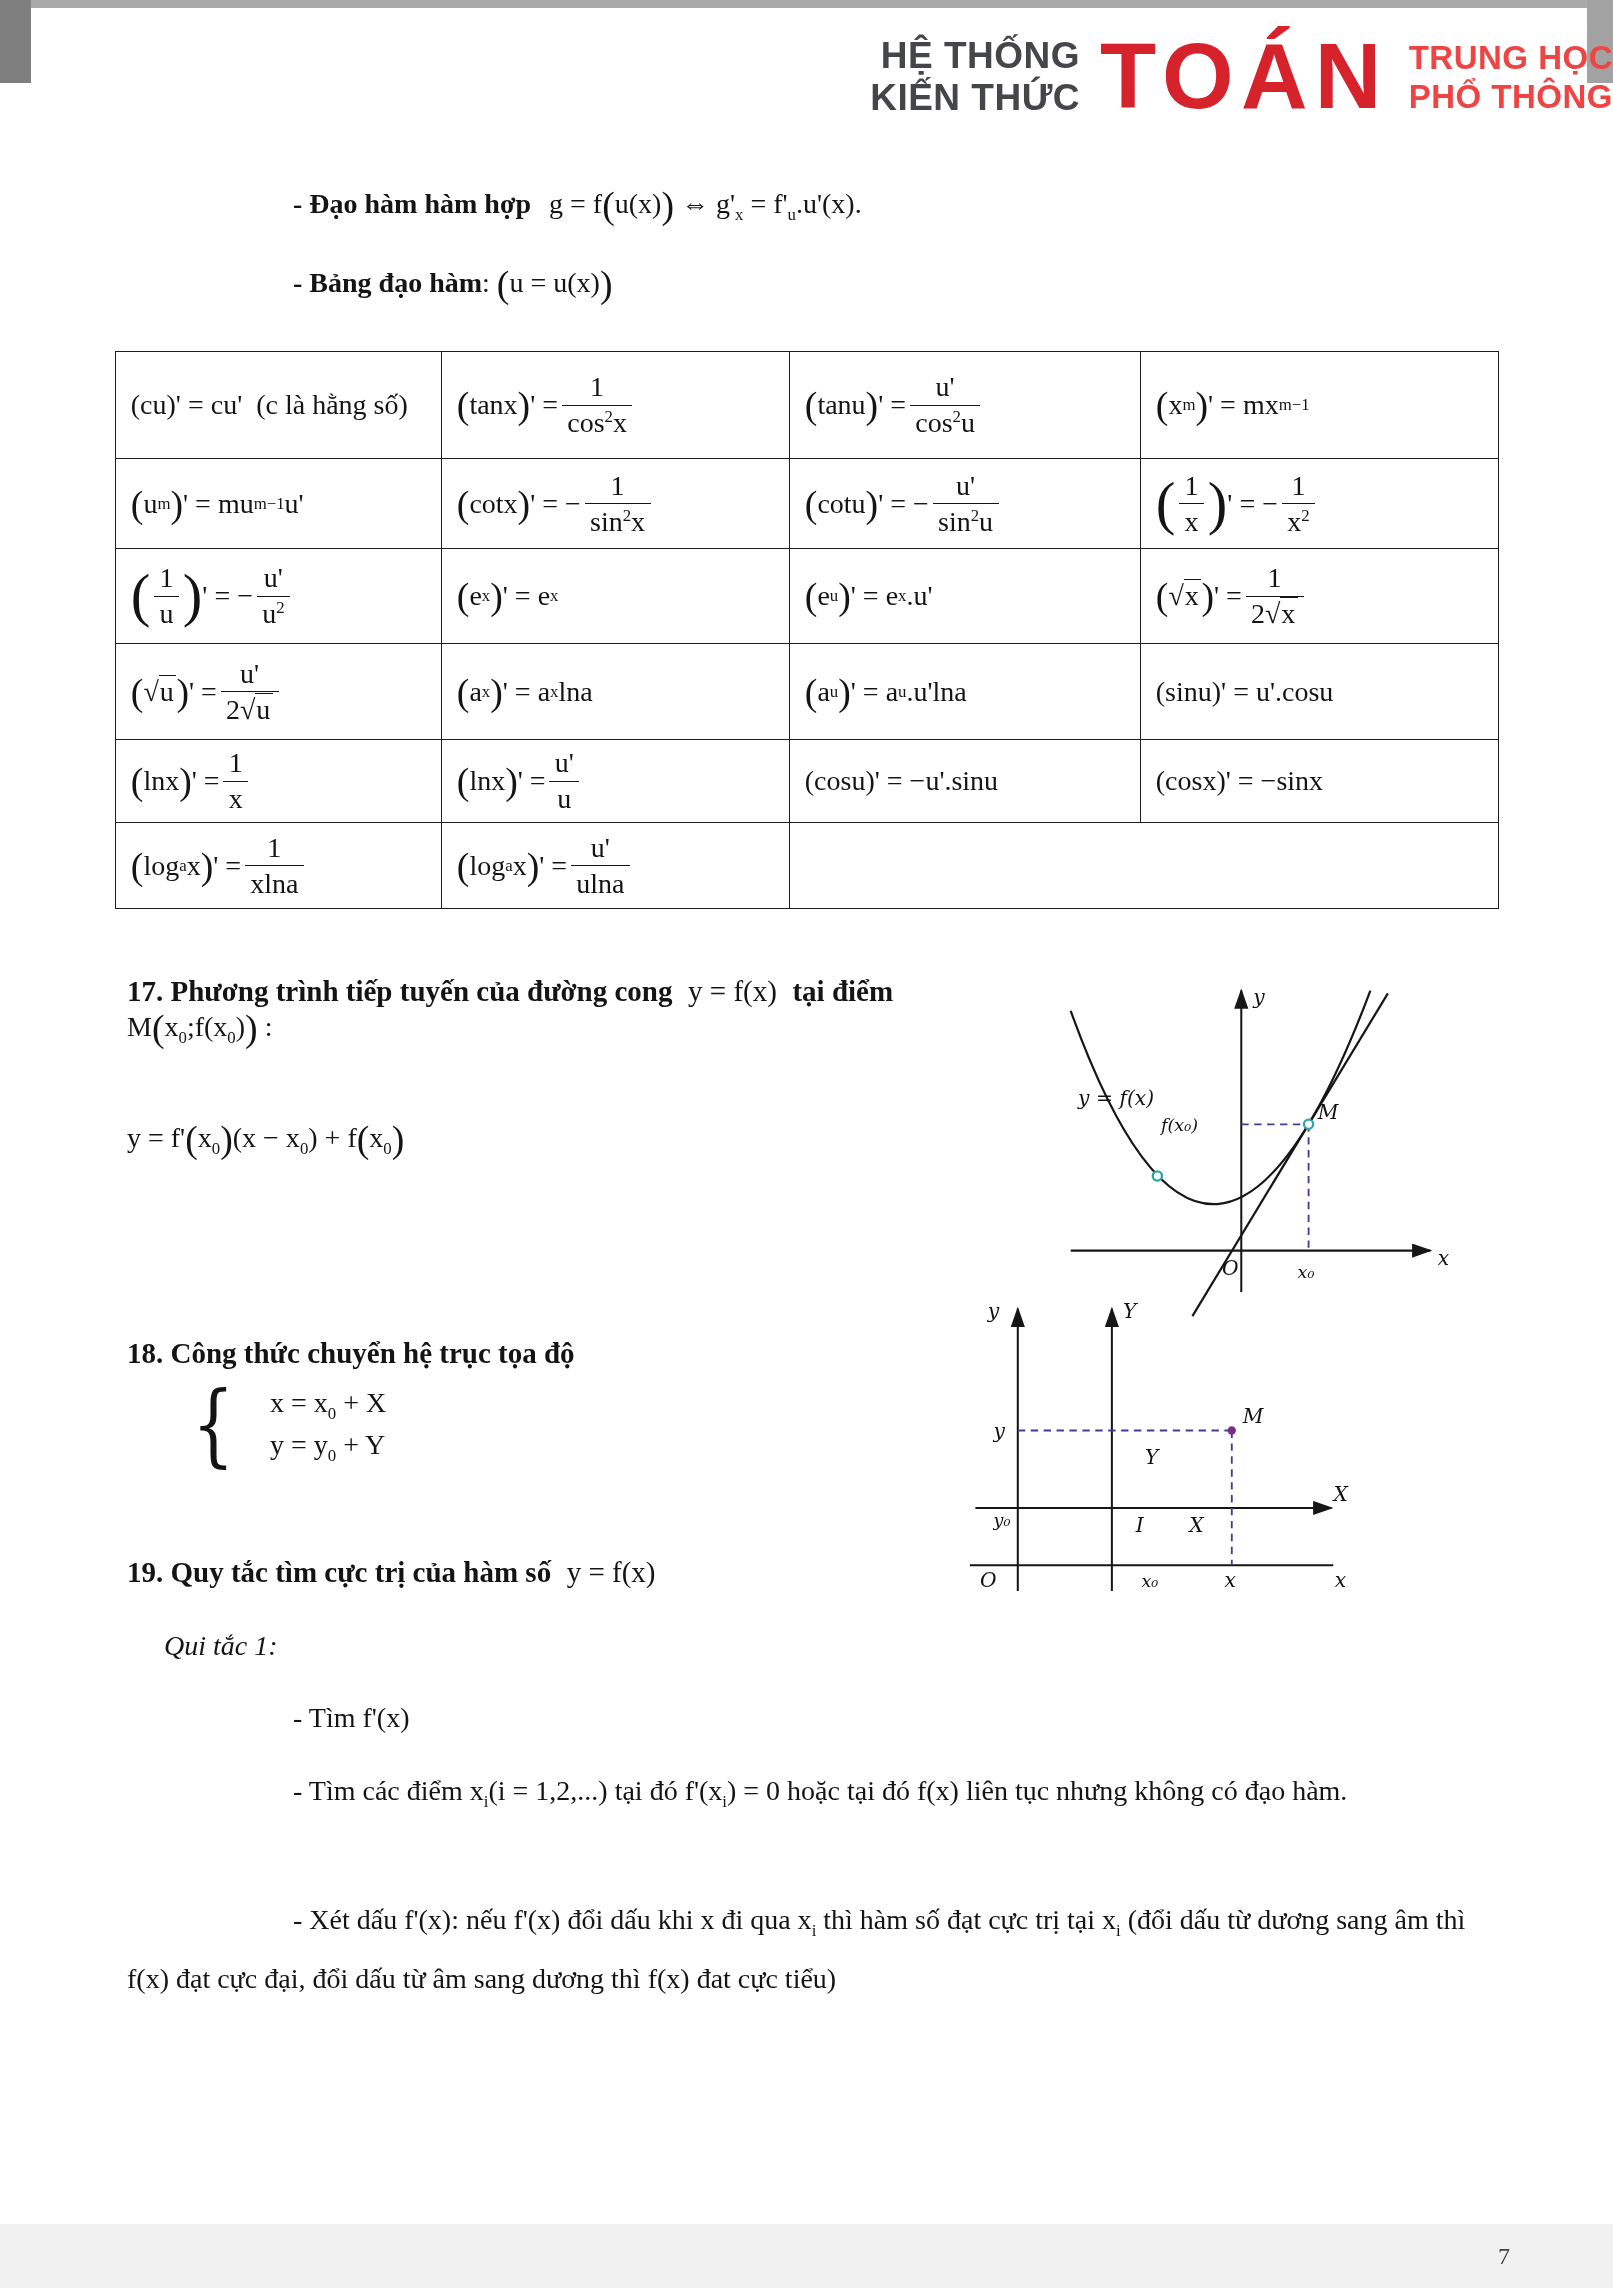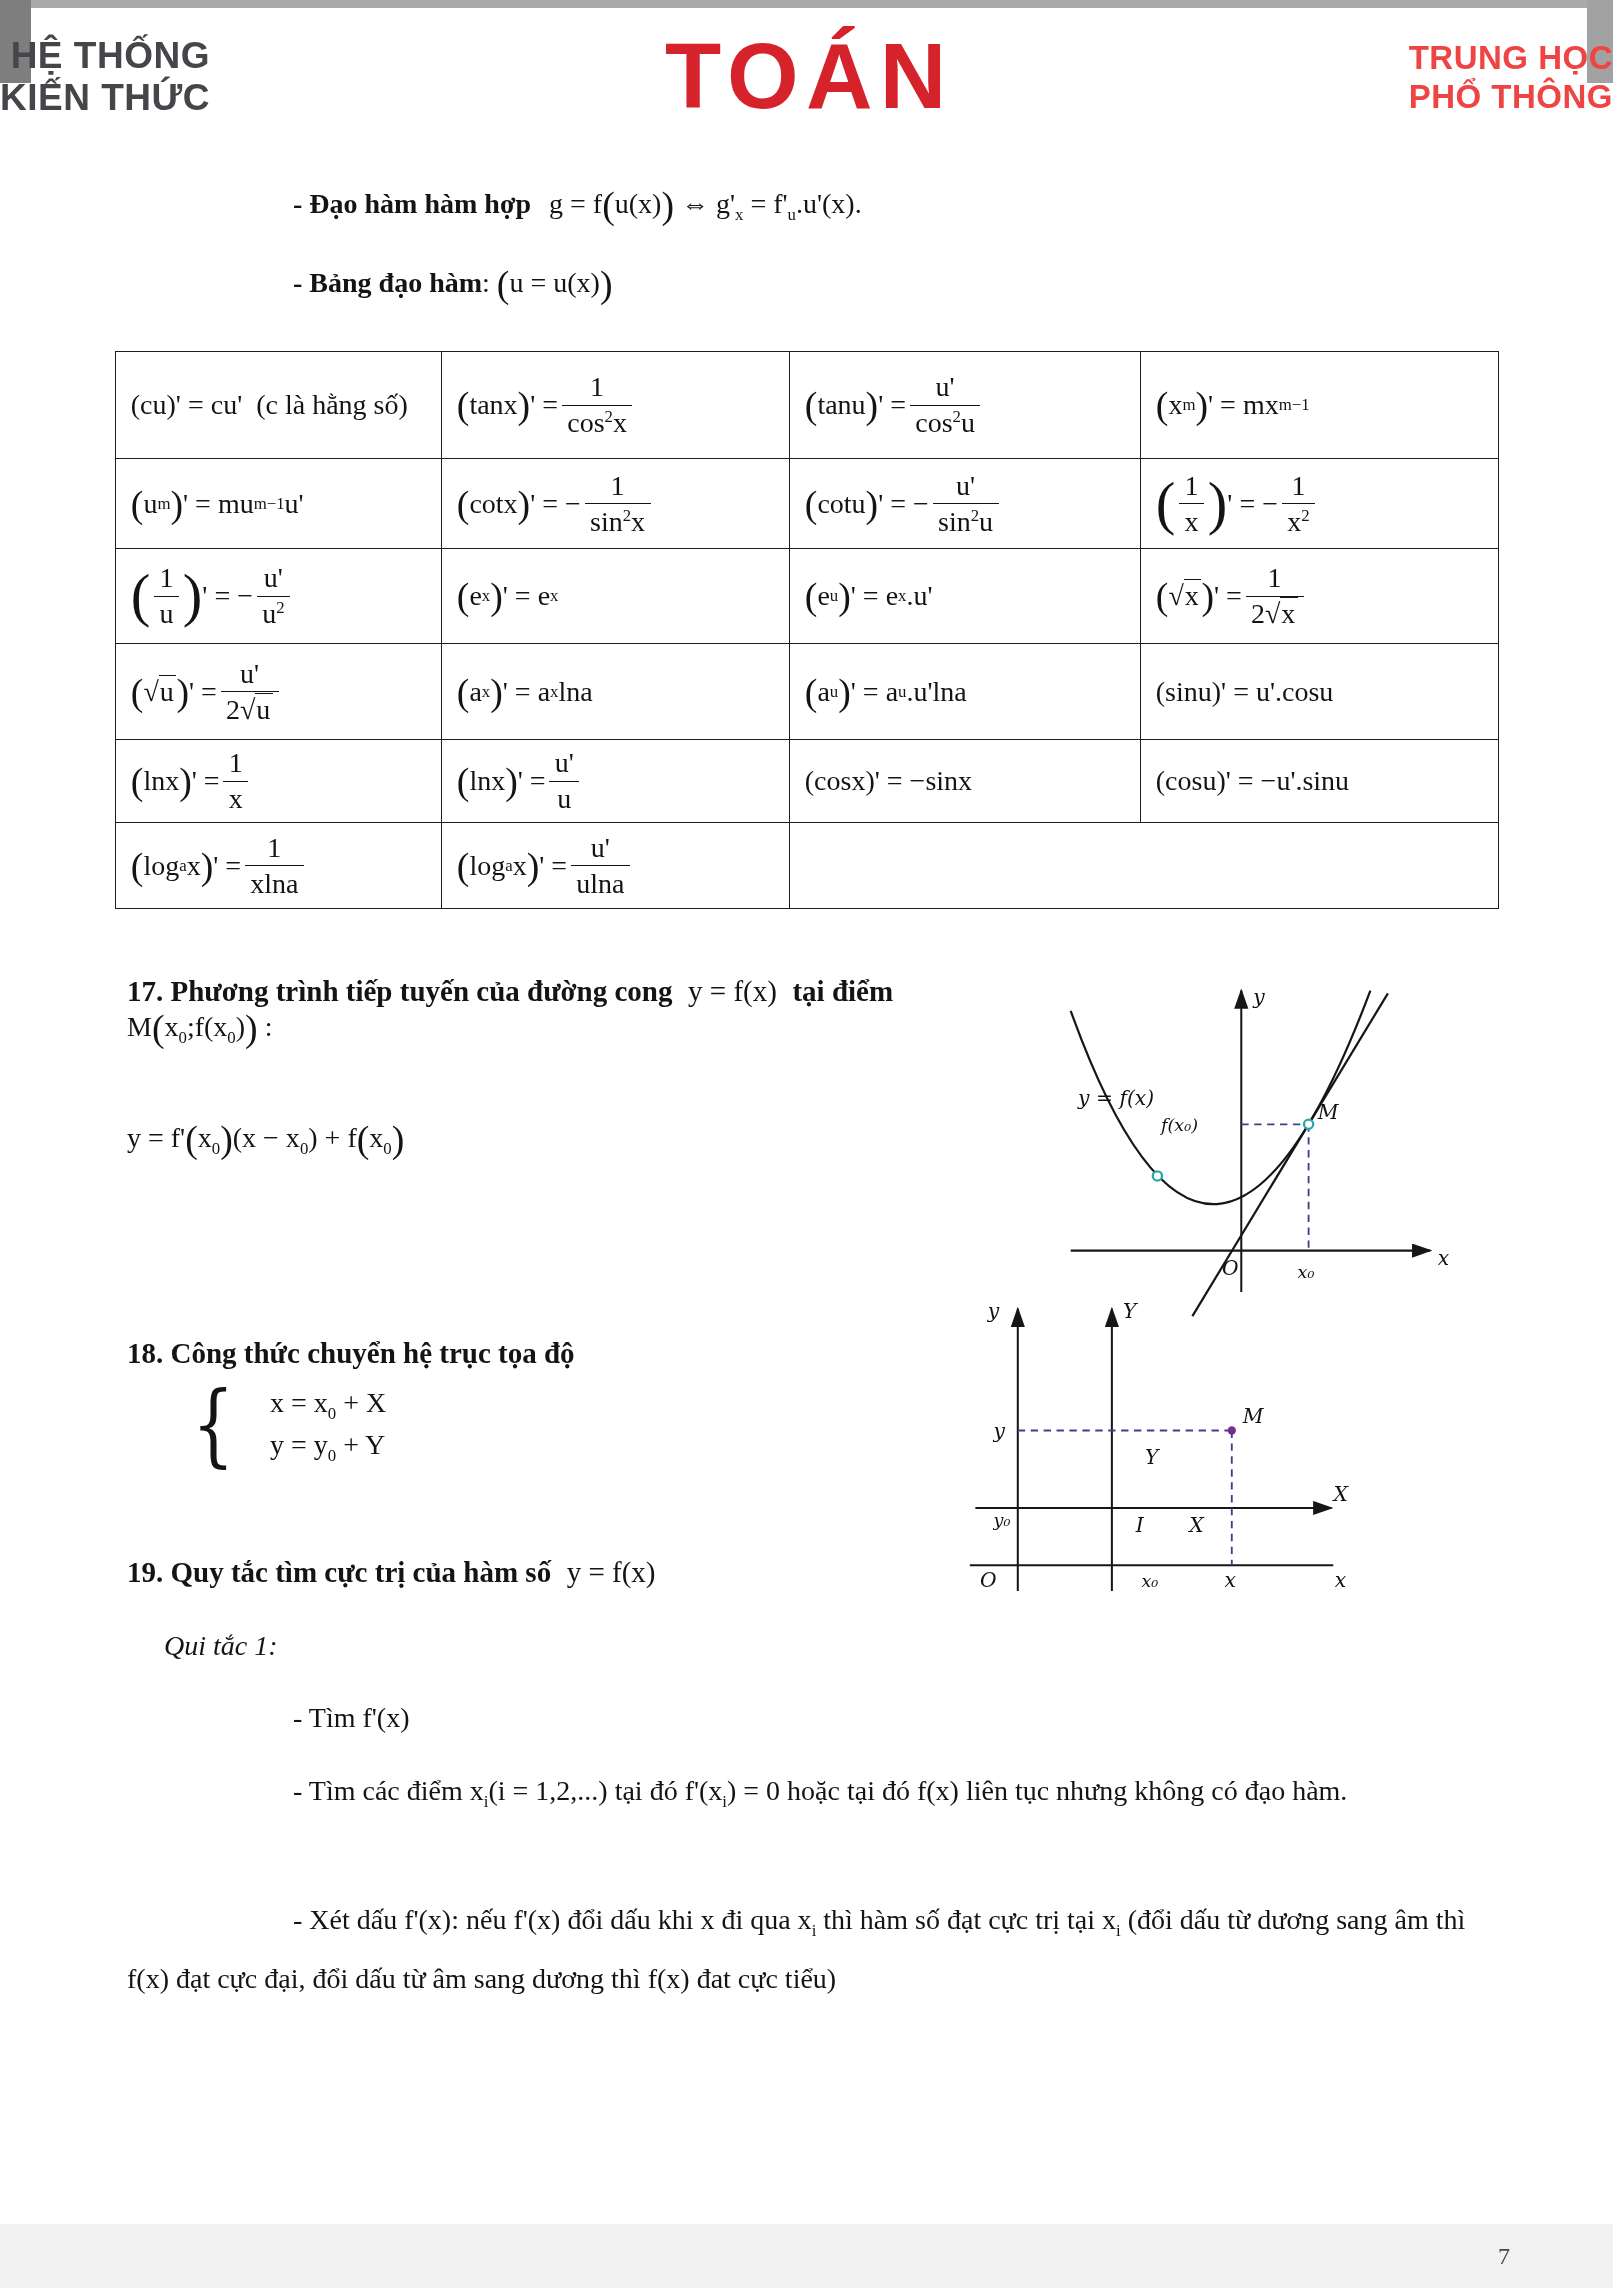--- a/index.html
+++ b/index.html
@@ -20,21 +20,21 @@
   .fr .d{display:block;border-top:1.8px solid #141414;padding:2.8px 5.5px 0;line-height:1.05;}
   .sq{white-space:nowrap;}
   .sq .rad{border-top:1.8px solid #141414;padding:0 2.8px 0 0.9px;}
   .bp{font-size:1.35em;vertical-align:-0.12em;line-height:0;}
   .bp2{font-size:2.1em;vertical-align:middle;line-height:0;font-weight:300;}
 
   .chrome-top{position:absolute;top:0;left:0;width:1613px;height:8.3px;background:#a9a9a9;}
   .chrome-tl{position:absolute;top:0;left:0;width:31px;height:83px;background:#7e7e7e;}
   .chrome-tr{position:absolute;top:0;right:0;width:26px;height:83px;background:#a2a2a2;}
 
-  .logo{position:absolute;top:33px;left:0;width:100%;display:flex;justify-content:space-between;align-items:center;gap:20px;font-family:"Liberation Sans",sans-serif;}
+  .logo{position:absolute;top:33px;left:0;width:100%;display:flex;justify-content:flex-end;align-items:center;gap:20px;font-family:"Liberation Sans",sans-serif;}
   .logo-left{text-align:right;font-size:37px;line-height:42px;font-weight:700;color:#45464a;letter-spacing:0.5px;}
   .logo-title{font-size:92px;font-weight:700;color:#d6232b;letter-spacing:7.4px;line-height:0.95;}
   .logo-right{text-align:left;font-size:33px;line-height:39px;font-weight:700;color:#ef4444;letter-spacing:0.5px;}
 
   .dtable{position:absolute;left:115px;top:351px;width:1382px;display:grid;grid-template-columns:326px 348px 351px auto;grid-template-rows:107px 90px 95px 96px 83px 85px;border:1.8px solid #1d1d1d;}
   .dtable .cell{border-right:1.8px solid #1d1d1d;border-bottom:1.8px solid #1d1d1d;display:flex;align-items:center;padding:5.5px 9.2px 5.5px 14.8px;font-size:28px;background:#fff;}
   .dtable .cell:nth-child(4n){border-right:none;}
   .dtable .cell:nth-child(n+21){border-bottom:none;}
 
   .system{display:flex;align-items:center;gap:7.4px;}
@@ -129,22 +129,22 @@
     <div class="cell"><span class="bp">(</span>a<sup>u</sup><span class="bp">)</span>' = a<sup>u</sup>.u'lna</div>
     <div class="cell">(sinu)' = u'.cosu</div>
     <div class="cell"><span class="bp">(</span>lnx<span class="bp">)</span>' = <span class="fr">
           <span class="n">1</span>
           <span class="d">x</span>
         </span></div>
     <div class="cell"><span class="bp">(</span>lnx<span class="bp">)</span>' = <span class="fr">
           <span class="n">u'</span>
           <span class="d">u</span>
         </span></div>
+    <div class="cell">(cosu)' = −u'.sinu</div>
     <div class="cell">(cosx)' = −sinx</div>
-    <div class="cell">(cosu)' = −u'.sinu</div>
     <div class="cell"><span class="bp">(</span>log<sub>a</sub>x<span class="bp">)</span>' = <span class="fr">
           <span class="n">1</span>
           <span class="d">xlna</span>
         </span></div>
     <div class="cell"><span class="bp">(</span>log<sub>a</sub>x<span class="bp">)</span>' = <span class="fr">
           <span class="n">u'</span>
           <span class="d">ulna</span>
         </span></div>
   </div>
 

